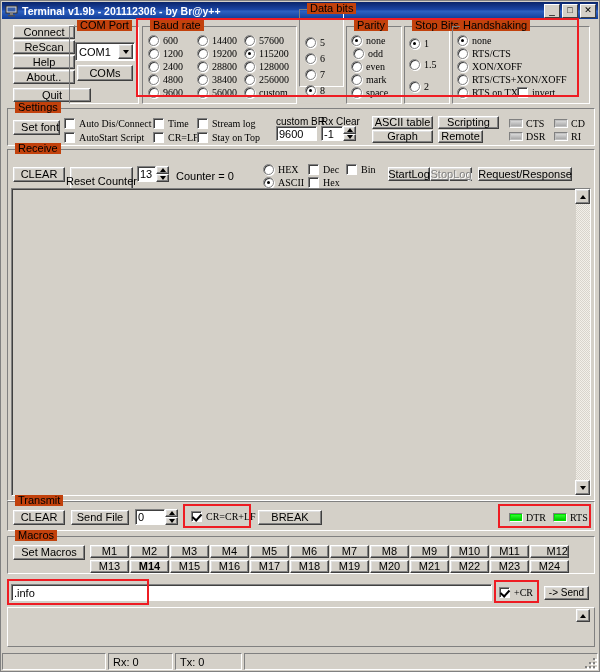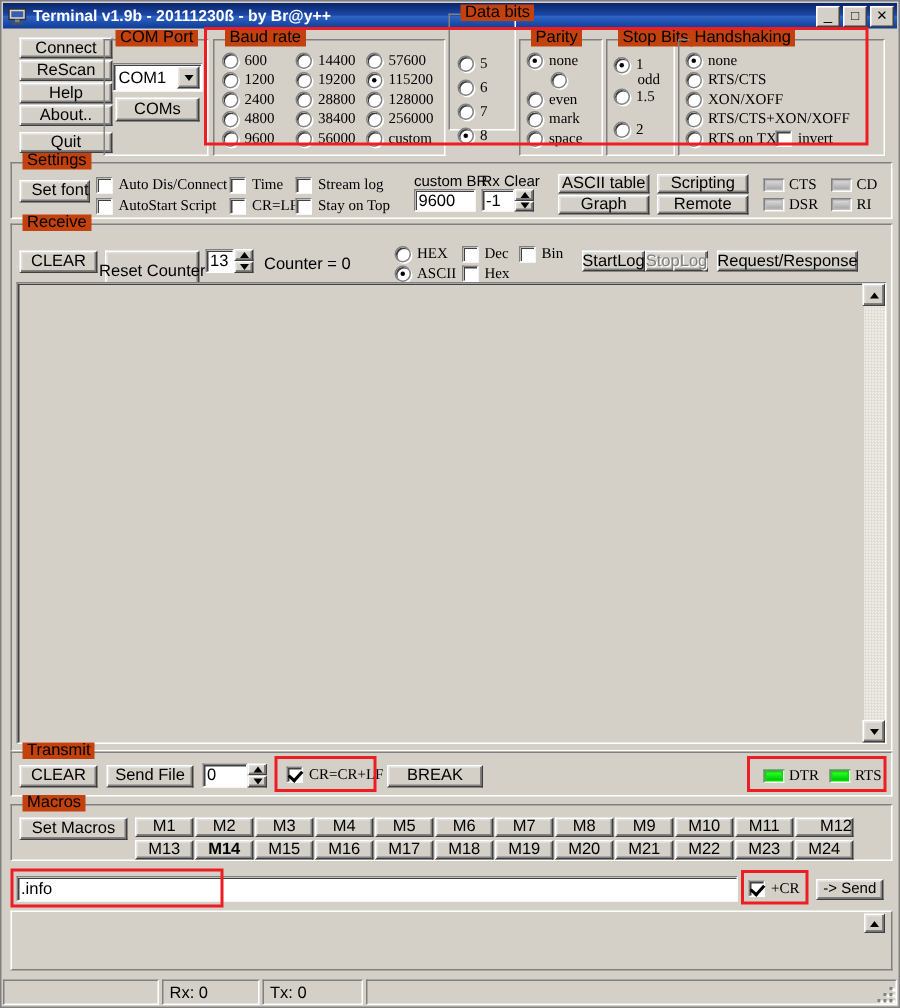--- a/index.html
+++ b/index.html
@@ -202,21 +202,21 @@
     </div>
   <div class="btn" style="left:12px;top:39px;width:62px;height:14px;position:absolute;">
       <span>ReScan</span>
     </div>
   <div class="btn" style="left:12px;top:54px;width:62px;height:14px;position:absolute;">
       <span>Help</span>
     </div>
   <div class="btn" style="left:12px;top:69px;width:62px;height:14px;position:absolute;">
       <span>About..</span>
     </div>
-  <div class="btn" style="left:12px;top:87px;width:62px;height:14px;position:absolute;">
+  <div class="btn" style="left:12px;top:87px;width:78px;height:14px;position:absolute;">
       <span>Quit</span>
     </div>
 
   <div class="group" style="left:68px;top:25px;width:70px;height:78px;">
     <span class="glabel">COM Port</span>
   </div>
   <div class="combo" style="left:74px;top:41px;width:60px;height:19px;">
     <span class="cval">COM1</span>
     <span class="carrow">
         <i class="tri-d"></i>
@@ -313,21 +313,21 @@
       <span class="lbl">8</span>
     </div>
 
   <div class="group" style="left:345px;top:25px;width:56px;height:78px;">
     <span class="glabel">Parity</span>
   </div>
   <div class="rowitem" style="left:350px;top:34px;">
       <span class="radio on"></span>
       <span class="lbl">none</span>
     </div>
-  <div class="rowitem" style="left:366px;top:47px;gap:43px;">
+  <div class="rowitem" style="left:352px;top:47px;">
       <span class="radio"></span>
       <span class="lbl">odd</span>
     </div>
   <div class="rowitem" style="left:350px;top:60px;">
       <span class="radio"></span>
       <span class="lbl">even</span>
     </div>
   <div class="rowitem" style="left:350px;top:73px;">
       <span class="radio"></span>
       <span class="lbl">mark</span>
@@ -435,21 +435,21 @@
 
   <div class="btn" style="left:371px;top:115px;width:61px;height:13px;position:absolute;">
       <span>ASCII table</span>
     </div>
   <div class="btn" style="left:371px;top:129px;width:61px;height:13px;position:absolute;">
       <span>Graph</span>
     </div>
   <div class="btn" style="left:437px;top:115px;width:61px;height:13px;position:absolute;">
       <span>Scripting</span>
     </div>
-  <div class="btn" style="left:437px;top:129px;width:61px;height:13px;position:absolute;">
+  <div class="btn" style="left:437px;top:129px;width:45px;height:13px;position:absolute;">
       <span>Remote</span>
     </div>
 
   <div class="rowitem" style="left:508px;top:117px;gap:3px;">
       <span class="led dark"></span>
       <span class="lbl">CTS</span>
     </div>
   <div class="rowitem" style="left:508px;top:130px;gap:3px;">
       <span class="led dark"></span>
       <span class="lbl">DSR</span>

